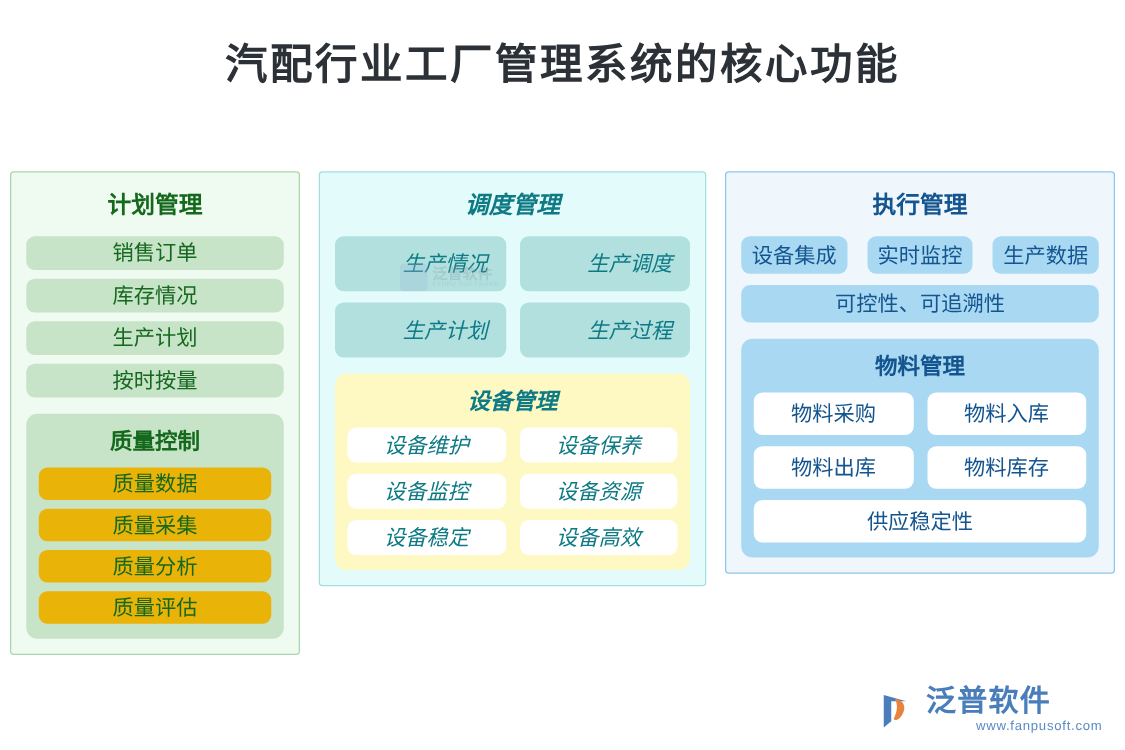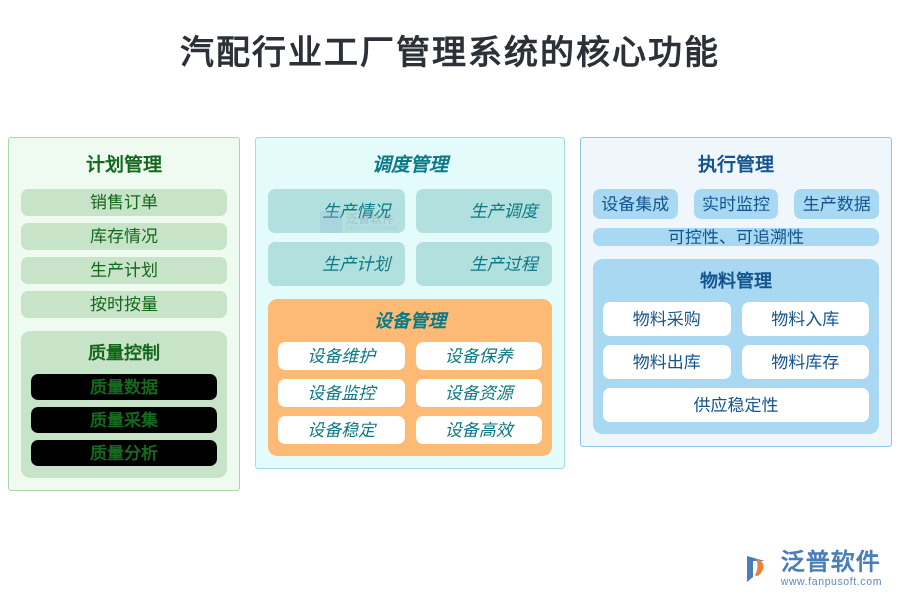--- a/index.html
+++ b/index.html
@@ -99,37 +99,37 @@
     border-radius: 7px;
     font-size: 17px;
     line-height: 1;
     white-space: nowrap;
     text-align: center;
   }
 
   .chip.green  { background: #c7e3c8; color: #15691e; }
   .chip.teal   { background: #b1e0df; color: #0d7a85; }
   .chip.blue   { background: #a9d9f2; color: #14558f; }
-  .chip.white-g { background: #000000; color: #15691e; font-weight: bold; }
+  .chip.white-g { background: #eab308; color: #15691e; }
   .chip.white-t { background: #ffffff; color: #0d7a85; }
   .chip.white-b { background: #ffffff; color: #14558f; }
 
   
   .stack { display: flex; flex-direction: column; gap: 7px; }
   .col-plan .stack > .chip { height: 27px; width: 100%; }
 
   
   .subgroup {
     box-sizing: border-box;
     border-radius: 9px;
     padding: 10px 10px 12px 10px;
     margin-top: 13px;
   }
   .subgroup.green { background: #c7e3c8; }
-  .subgroup.teal  { background: #fdba74; }
+  .subgroup.teal  { background: #fef9c3; }
   .subgroup.blue  { background: #a9d9f2; }
 
   .subgroup-title {
     text-align: center;
     font-size: 18px;
     font-weight: bold;
     line-height: 24px;
     margin-bottom: 9px;
     white-space: nowrap;
   }
@@ -147,21 +147,21 @@
   }
   .col-sched > .grid2 > .chip { height: 44px; padding-left: 40px; }
   .col-sched .subgroup .grid2 > .chip { height: 28px; }
 
   .row3 {
     display: grid;
     grid-template-columns: 1fr 1fr 1fr;
     gap: 16px;
   }
   .col-exec .row3 > .chip { height: 30px; }
-  .wide-chip { height: 18px; width: 100%; margin-top: 9px; }
+  .wide-chip { height: 30px; width: 100%; margin-top: 9px; }
   .col-exec .subgroup .grid2 > .chip { height: 34px; }
   .col-exec .subgroup .wide-chip { height: 34px; }
 
   
   #center-watermark {
     position: absolute;
     left: 320px;
     top: 205px;
     width: 120px;
     height: 34px;
@@ -204,20 +204,21 @@
     line-height: 26px;
     letter-spacing: 1px;
     white-space: nowrap;
   }
   #brand-logo .logo-url {
     font-size: 10.5px;
     color: #5b8ac4;
     line-height: 13px;
     letter-spacing: .6px;
     white-space: nowrap;
+    margin-left: 40px;
   }
 </style>
 </head>
 <body>
 
 <div id="page">
 
   <div id="page-title">汽配行业工厂管理系统的核心功能</div>
 
   <div id="columns">
@@ -231,20 +232,21 @@
         <div class="chip green">生产计划</div>
         <div class="chip green">按时按量</div>
       </div>
 
       <div class="subgroup green">
         <div class="subgroup-title">质量控制</div>
         <div class="stack">
           <div class="chip white-g">质量数据</div>
           <div class="chip white-g">质量采集</div>
           <div class="chip white-g">质量分析</div>
+          <div class="chip white-g">质量评估</div>
         </div>
       </div>
     </div>
 
     <div class="panel col-sched">
       <div class="panel-title">调度管理</div>
 
       <div class="grid2">
         <div class="chip teal">生产情况</div>
         <div class="chip teal">生产调度</div>

